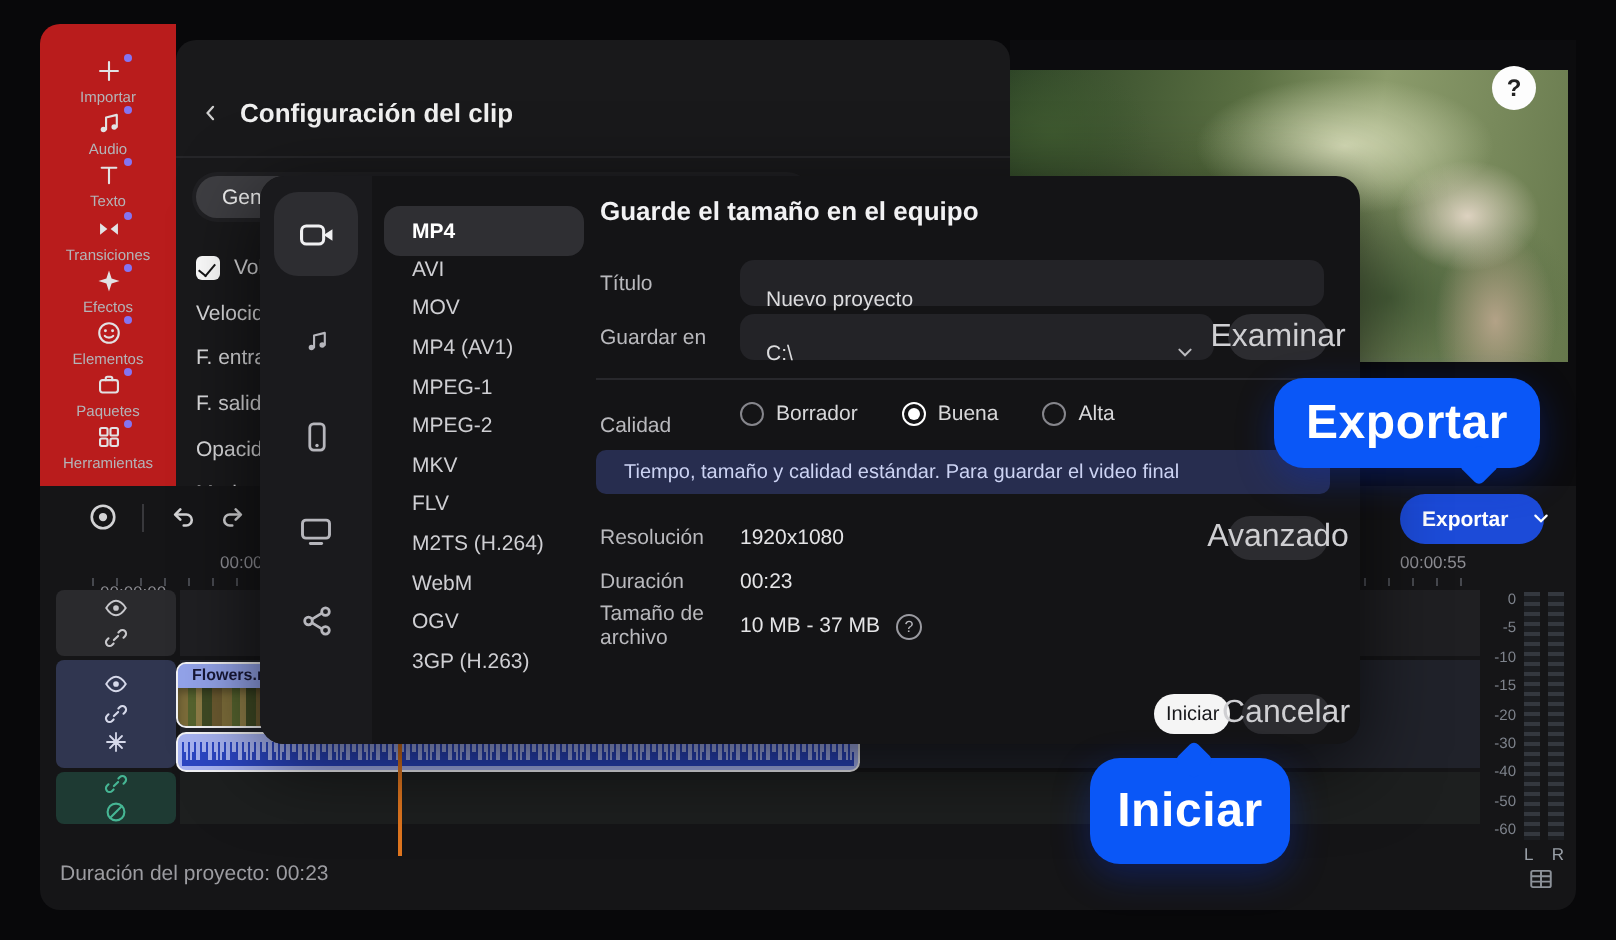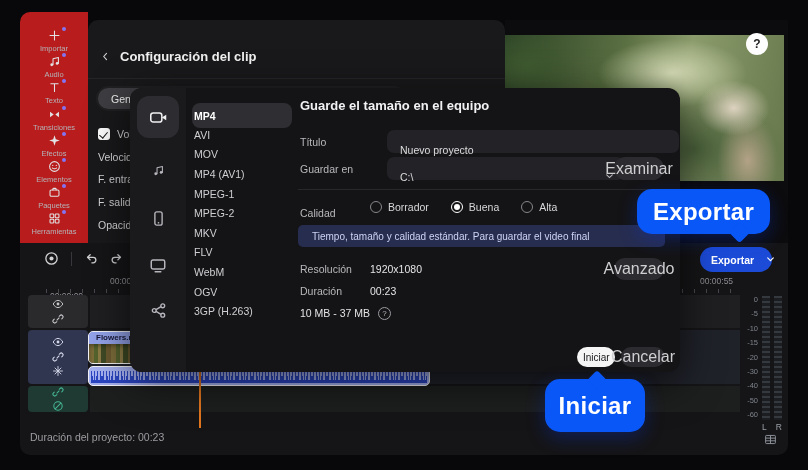--- a/index.html
+++ b/index.html
@@ -94,25 +94,25 @@
   #export-btn .xchev{color:#fff;}
 
   
   #dialog{position:absolute;left:130px;top:88px;width:550px;height:284px;background:#141416;border-radius:12px;
     box-shadow:0 10px 40px rgba(0,0,0,.65);z-index:10;overflow:hidden;}
   #rail{position:absolute;left:0;top:0;width:56px;height:284px;background:#1a1a1d;}
   .rail-active{position:absolute;left:7px;top:8px;width:42px;height:42px;border-radius:12px;background:#2d2d31;
     display:flex;align-items:center;justify-content:center;color:#f0f0f2;cursor:pointer;}
   .rail-ico{position:absolute;left:0;width:56px;display:flex;justify-content:center;color:#b6b6bc;cursor:pointer;}
   #format-list{position:absolute;left:62px;top:15px;width:100px;}
-  .fmt{height:19.6px;display:flex;align-items:center;padding-left:2px;font-size:10.5px;color:#cfcfd3;border-radius:8px;cursor:pointer;white-space:nowrap;text-align:right;}
+  .fmt{height:19.6px;display:flex;align-items:center;padding-left:14px;font-size:10.5px;color:#cfcfd3;border-radius:8px;cursor:pointer;white-space:nowrap;text-align:right;}
   .fmt.active{background:#2f2f33;height:25px;margin-bottom:-3px;font-weight:bold;color:#fff;}
   .dlg-title{position:absolute;left:170px;top:10px;font-size:13px;font-weight:bold;color:#f2f2f4;}
   .f-label{position:absolute;left:170px;font-size:10.5px;color:#b9b9bd;}
-  .f-input{position:absolute;left:257px;height:23px;background:#232327;border-radius:7px;display:flex;align-items:center;
+  .f-input{position:absolute;left:240px;height:23px;background:#232327;border-radius:7px;display:flex;align-items:center;
     padding:16px 10px 0 13px;font-size:10.5px;color:#dcdcde;cursor:text;}
   #inp-title{top:42px;width:292px;}
   #sel-folder{top:69px;width:237px;cursor:pointer;}
   #sel-folder .chev{margin-left:auto;color:#bcbcc0;}
   .btn-dim{position:absolute;background:#2c2c30;border:none;border-radius:12px;color:#cfcfd2;font-size:16px;
     font-family:"Liberation Sans",sans-serif;display:flex;align-items:center;justify-content:center;cursor:pointer;}
   #btn-examinar{left:484px;top:69px;width:50px;height:23px;}
   .dlg-div{position:absolute;left:168px;top:101px;width:366px;height:1px;background:#28282c;}
   #quality-options{position:absolute;left:240px;top:113px;display:flex;align-items:center;gap:22px;}
   .radio-opt{display:flex;align-items:center;gap:6px;cursor:pointer;}
@@ -437,20 +437,21 @@
       </div>
     <div id="format-list">
         <div class="fmt active">MP4</div>
         <div class="fmt">AVI</div>
         <div class="fmt">MOV</div>
         <div class="fmt">MP4 (AV1)</div>
         <div class="fmt">MPEG-1</div>
         <div class="fmt">MPEG-2</div>
         <div class="fmt">MKV</div>
         <div class="fmt">FLV</div>
+        <div class="fmt">M2TS (H.264)</div>
         <div class="fmt">WebM</div>
         <div class="fmt">OGV</div>
         <div class="fmt">3GP (H.263)</div>
       </div>
     <div class="dlg-title">Guarde el tamaño en el equipo</div>
 
     <div class="f-label" style="top:48px;">Título</div>
     <div class="f-input" id="inp-title">
         <span>Nuevo proyecto</span>
       </div>
@@ -489,20 +490,21 @@
     <div id="info-rows">
         <div class="info-row">
           <span class="info-label">Resolución</span>
           <span class="info-value">1920x1080</span>
         </div>
         <div class="info-row">
           <span class="info-label">Duración</span>
           <span class="info-value">00:23</span>
         </div>
         <div class="info-row">
+          <span class="info-label">Tamaño de archivo</span>
           <span class="info-value">10 MB - 37 MB</span>
           <span class="help-circle">?</span>
         </div>
       </div>
     <button class="btn-dim" id="btn-avanzado">Avanzado</button>
 
     <button id="btn-iniciar">Iniciar</button>
     <button class="btn-dim" id="btn-cancelar">Cancelar</button>
   </section>
 

